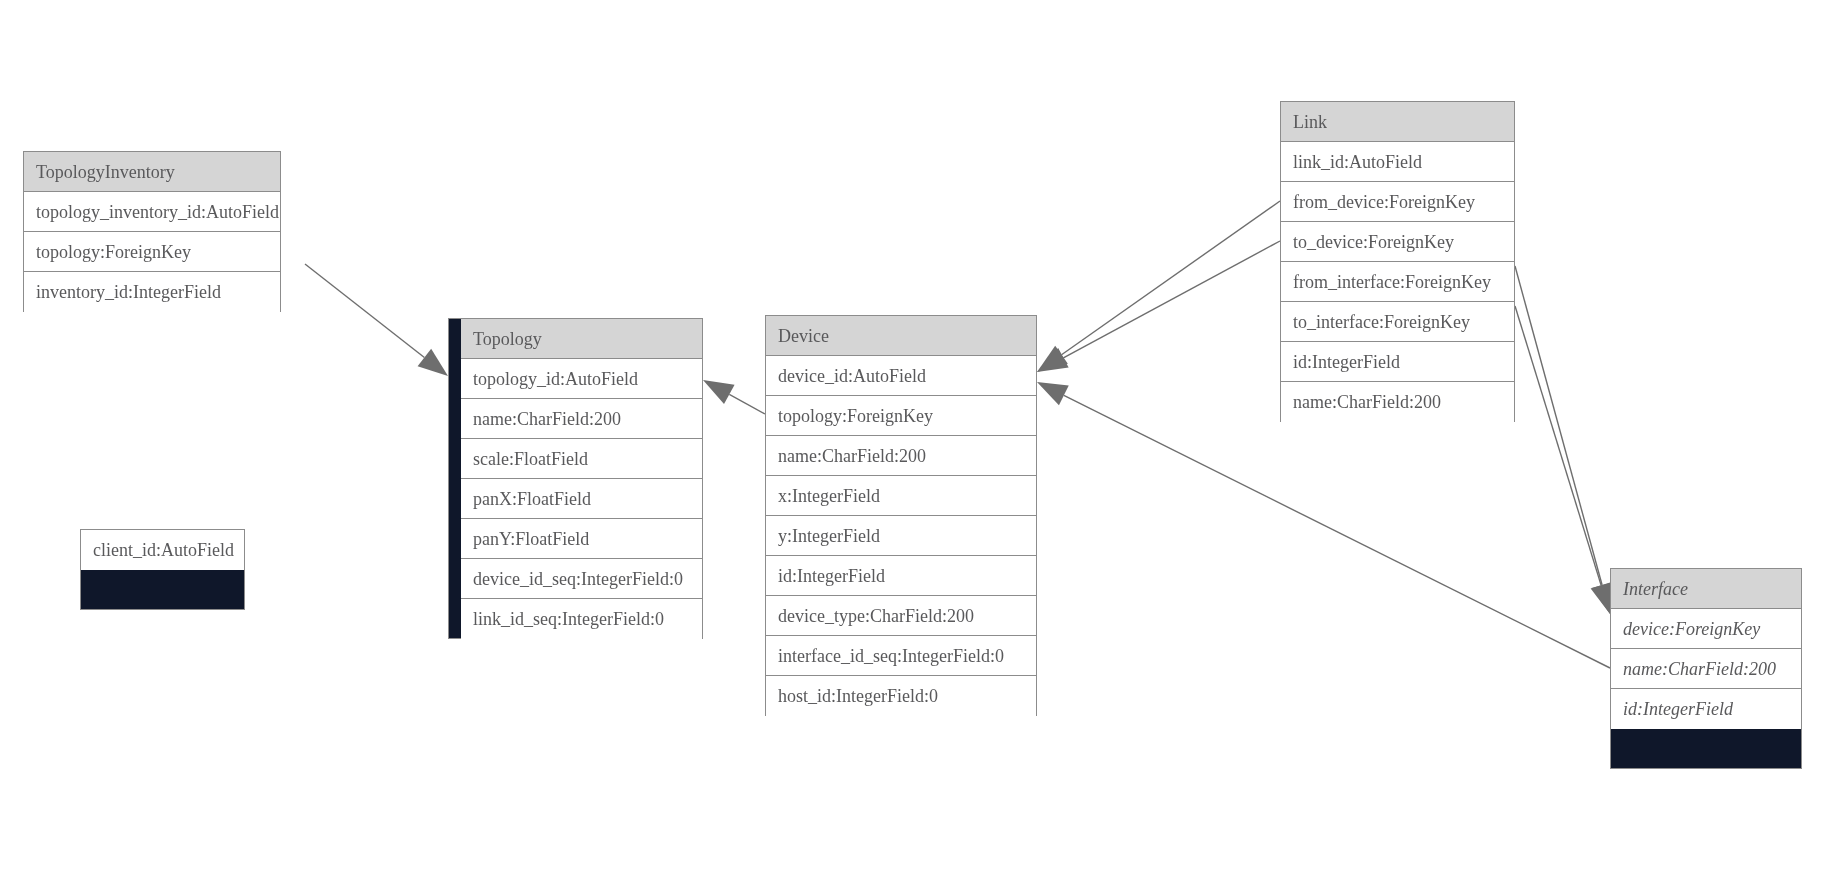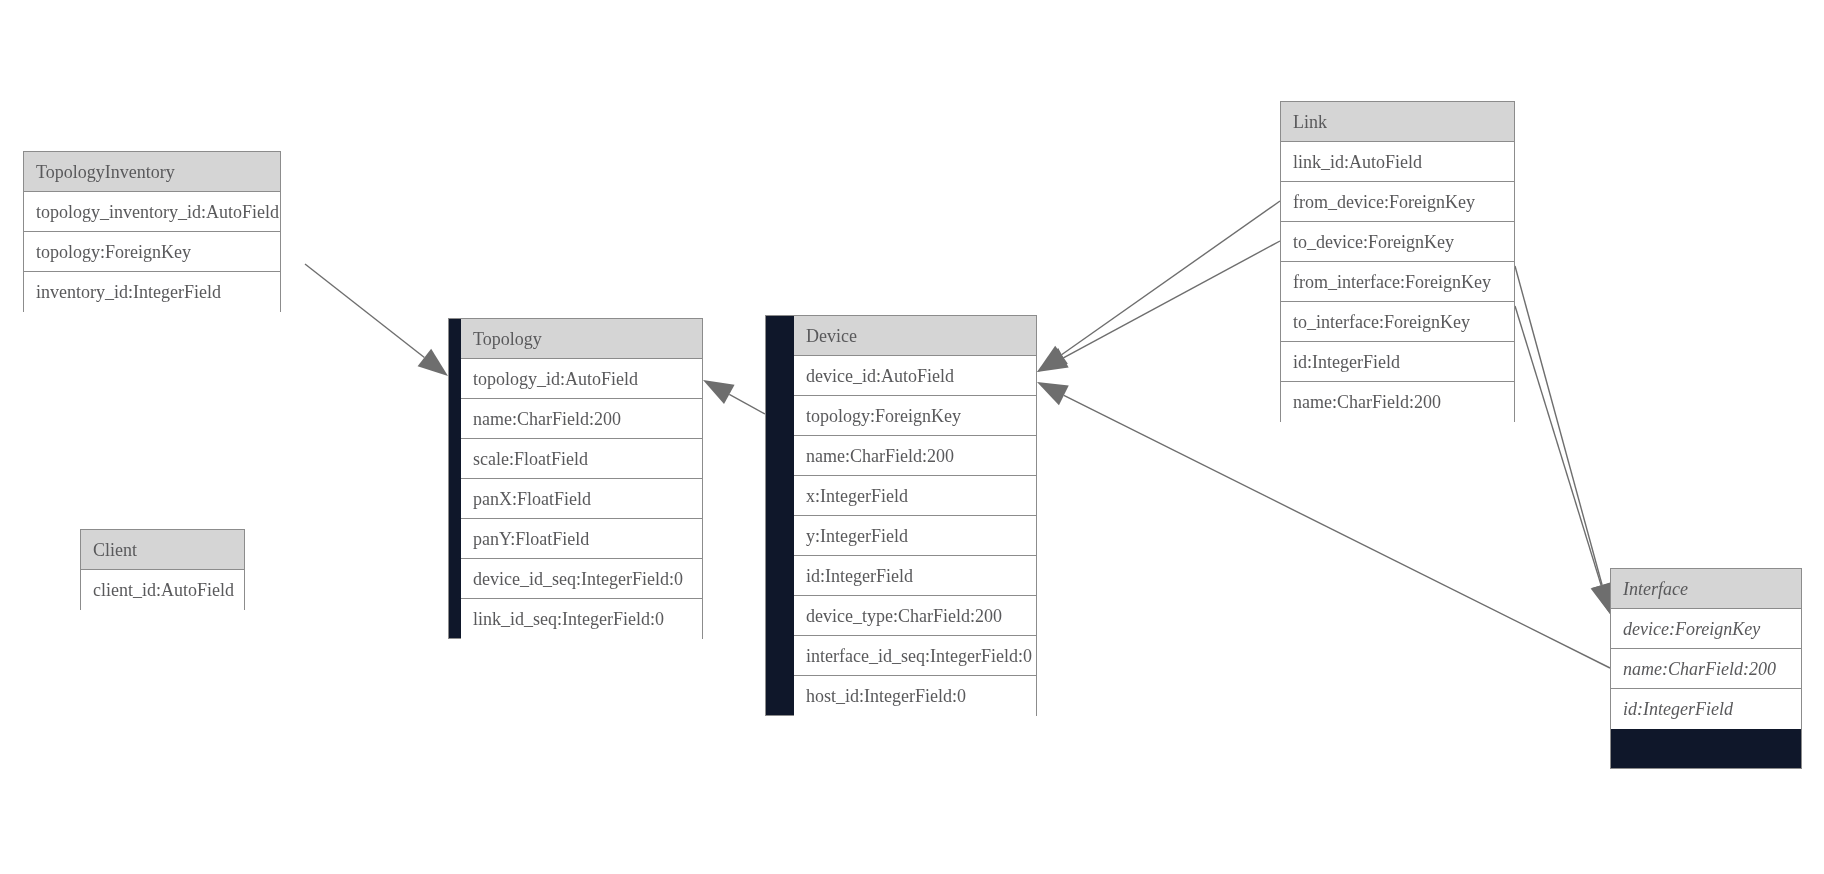--- a/index.html
+++ b/index.html
@@ -99,34 +99,33 @@
     </svg>
 
   <div id="entities">
       <div class="entity" style="left: 23px; top: 151px; width: 258px; height: 161px;">
         <div class="entity-title">TopologyInventory</div>
         <div class="entity-attr">topology_inventory_id:AutoField</div>
         <div class="entity-attr">topology:ForeignKey</div>
         <div class="entity-attr last">inventory_id:IntegerField</div>
       </div>
       <div class="entity" style="left: 80px; top: 529px; width: 165px; height: 81px;">
-        <div class="entity-title">Client</div>
         <div class="entity-attr last">client_id:AutoField</div>
       </div>
       <div class="entity" style="left: 448px; top: 318px; width: 255px; height: 321px; padding-left: 12px;">
         <div class="entity-title">Topology</div>
         <div class="entity-attr">topology_id:AutoField</div>
         <div class="entity-attr">name:CharField:200</div>
         <div class="entity-attr">scale:FloatField</div>
         <div class="entity-attr">panX:FloatField</div>
         <div class="entity-attr">panY:FloatField</div>
         <div class="entity-attr">device_id_seq:IntegerField:0</div>
         <div class="entity-attr last">link_id_seq:IntegerField:0</div>
       </div>
-      <div class="entity" style="left: 765px; top: 315px; width: 272px; height: 401px; padding-left: 28px;">
+      <div class="entity" style="left: 765px; top: 315px; width: 272px; height: 401px;">
         <div class="entity-title">Device</div>
         <div class="entity-attr">device_id:AutoField</div>
         <div class="entity-attr">topology:ForeignKey</div>
         <div class="entity-attr">name:CharField:200</div>
         <div class="entity-attr">x:IntegerField</div>
         <div class="entity-attr">y:IntegerField</div>
         <div class="entity-attr">id:IntegerField</div>
         <div class="entity-attr">device_type:CharField:200</div>
         <div class="entity-attr">interface_id_seq:IntegerField:0</div>
         <div class="entity-attr last">host_id:IntegerField:0</div>

